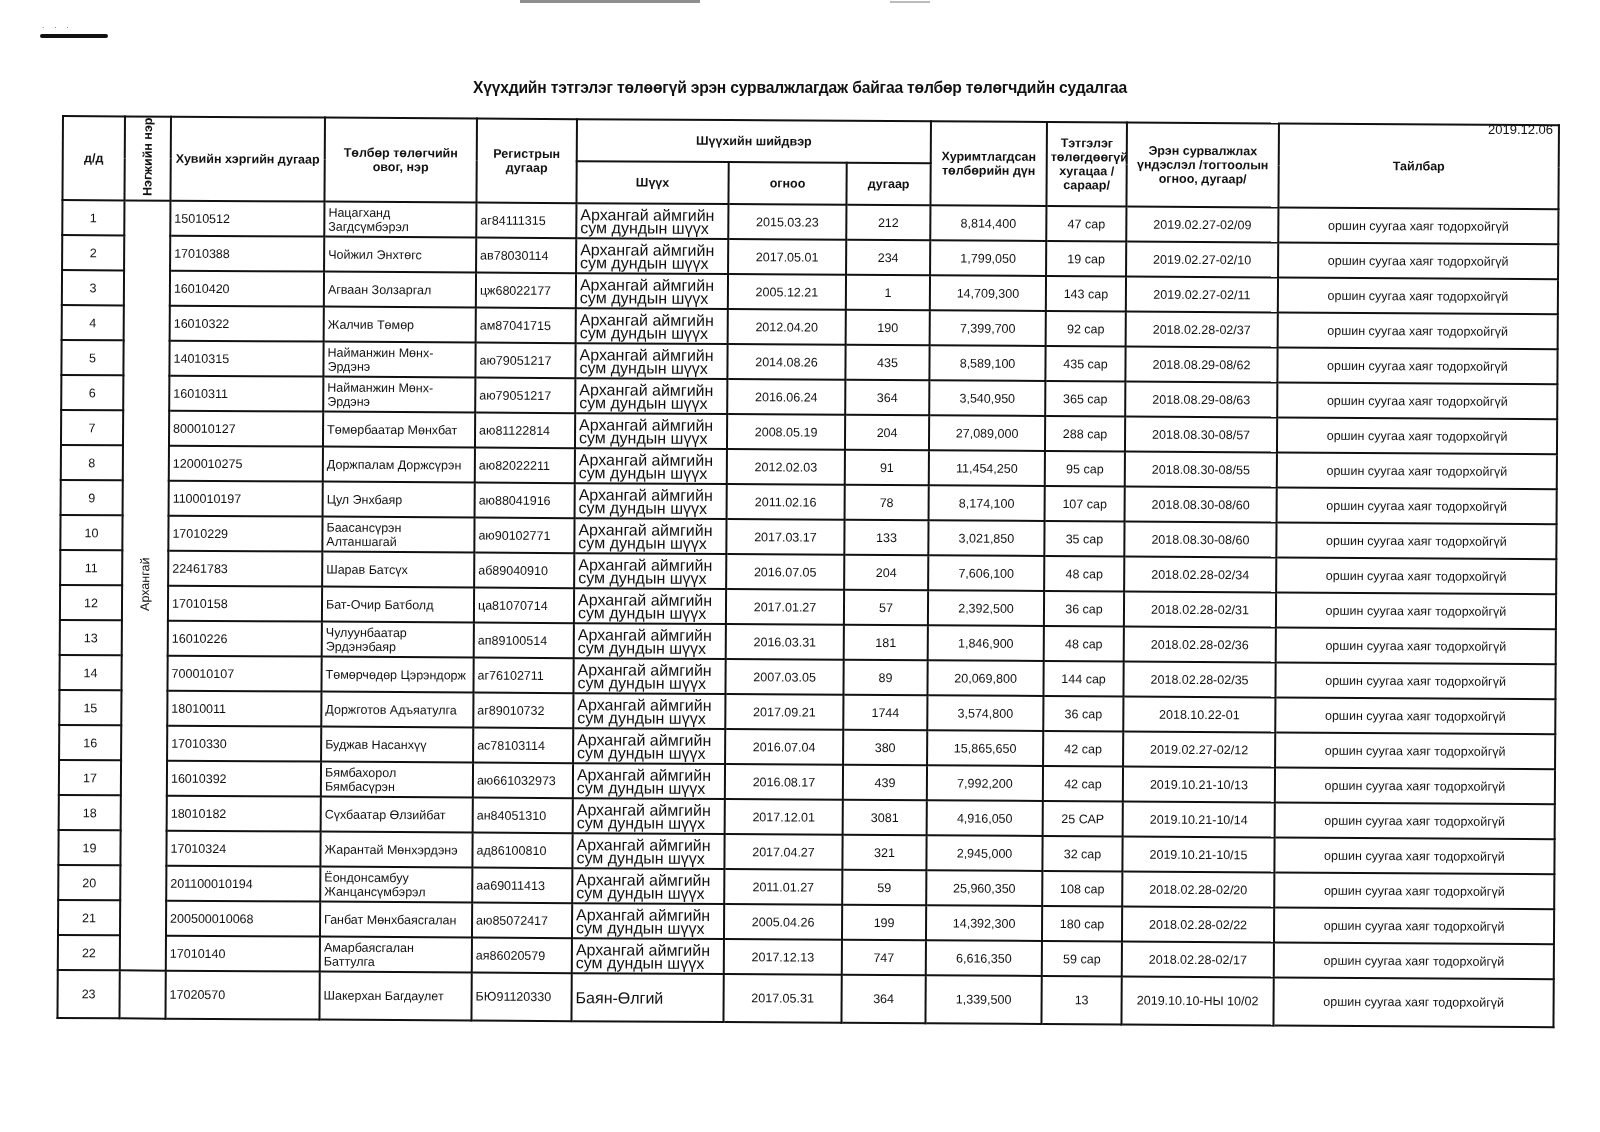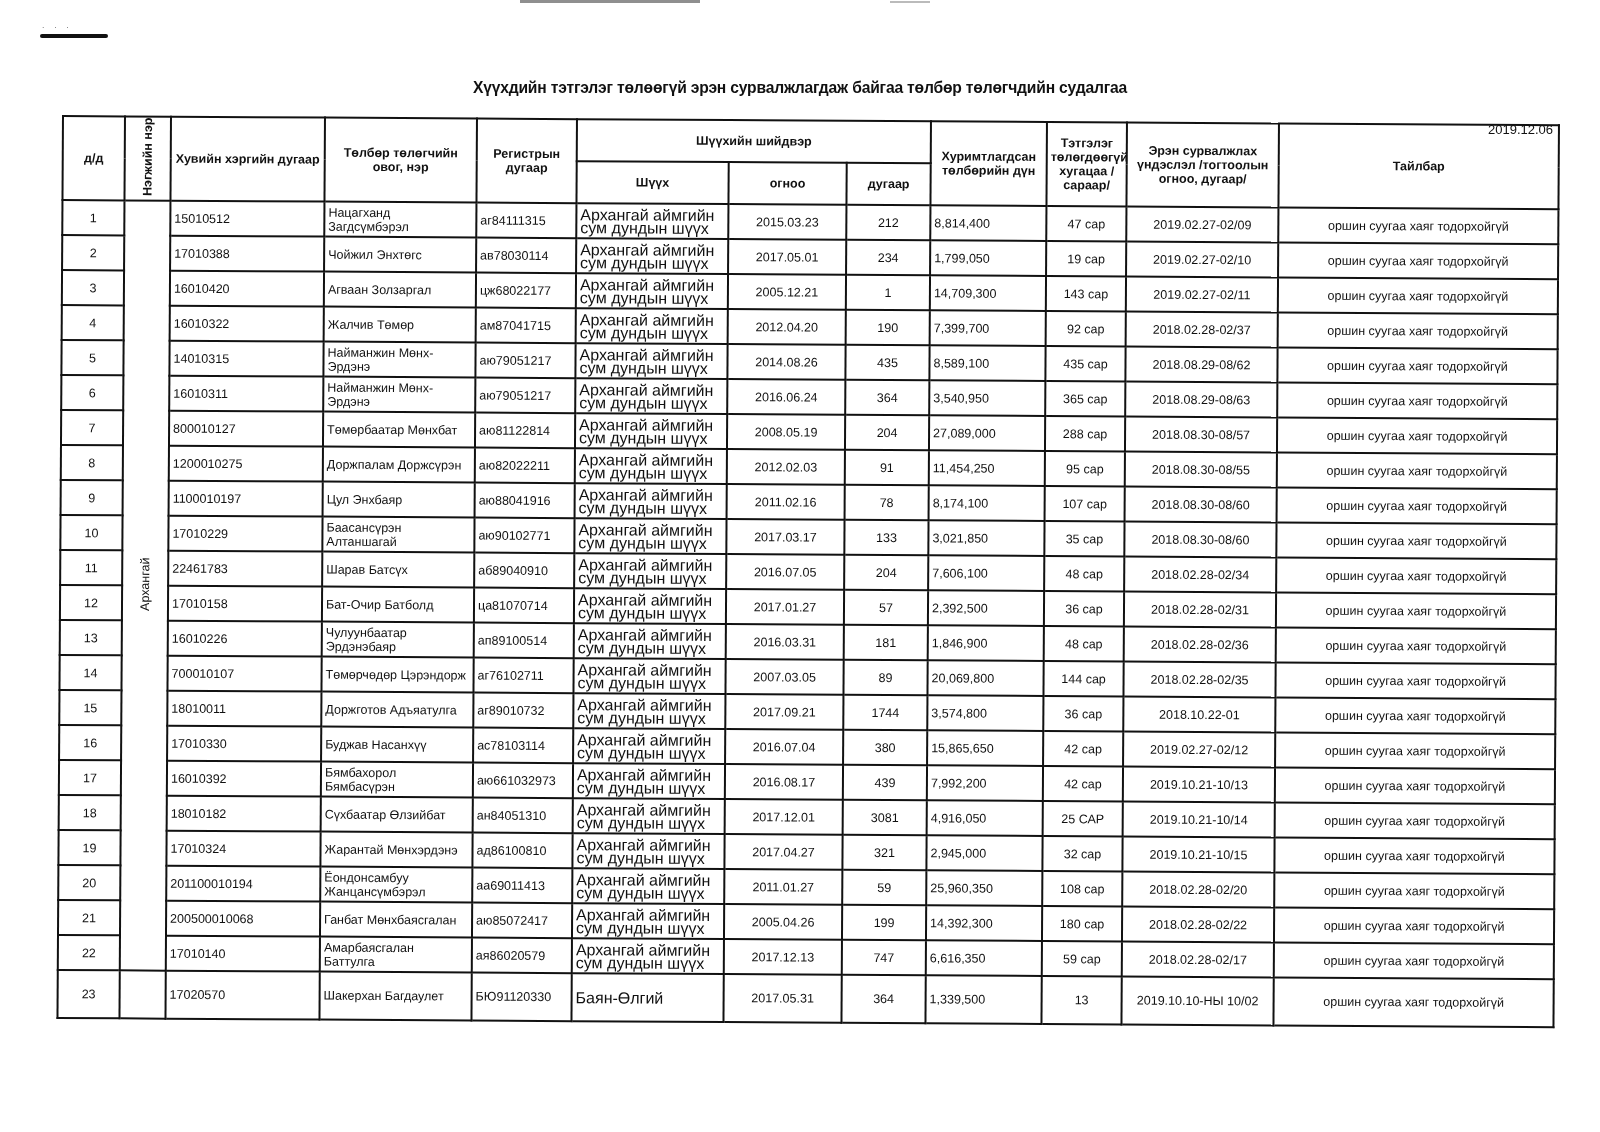--- a/index.html
+++ b/index.html
@@ -24,21 +24,21 @@
   table { border-collapse: collapse; table-layout: fixed; width: 1496px; }
   th, td { border: 2px solid #111; padding: 0 3px; font-size: 12.5px; line-height: 14px; }
   th { font-weight: bold; font-size: 12.5px; }
   thead th { height: 40px; }
   .th-left { text-align: center; }
   .th-center { text-align: center; }
   tbody td { height: 33px; }
   .c-num { text-align: center; }
   .c-left { text-align: left; }
   .c-center { text-align: center; }
-  .c-right { text-align: left; }
+  .c-right { text-align: center; }
   .rot { writing-mode: vertical-rl; transform: rotate(180deg); white-space: nowrap; }
   .rot-cell { text-align: center; vertical-align: middle; padding: 0; }
   .court { font-size: 16px; line-height: 13px; }
   .note { font-size: 12.5px; text-align: center; }
   .last td { height: 46px; }
 </style>
 </head>
 <body>
 
 <div class="scan-mark-top"></div>

